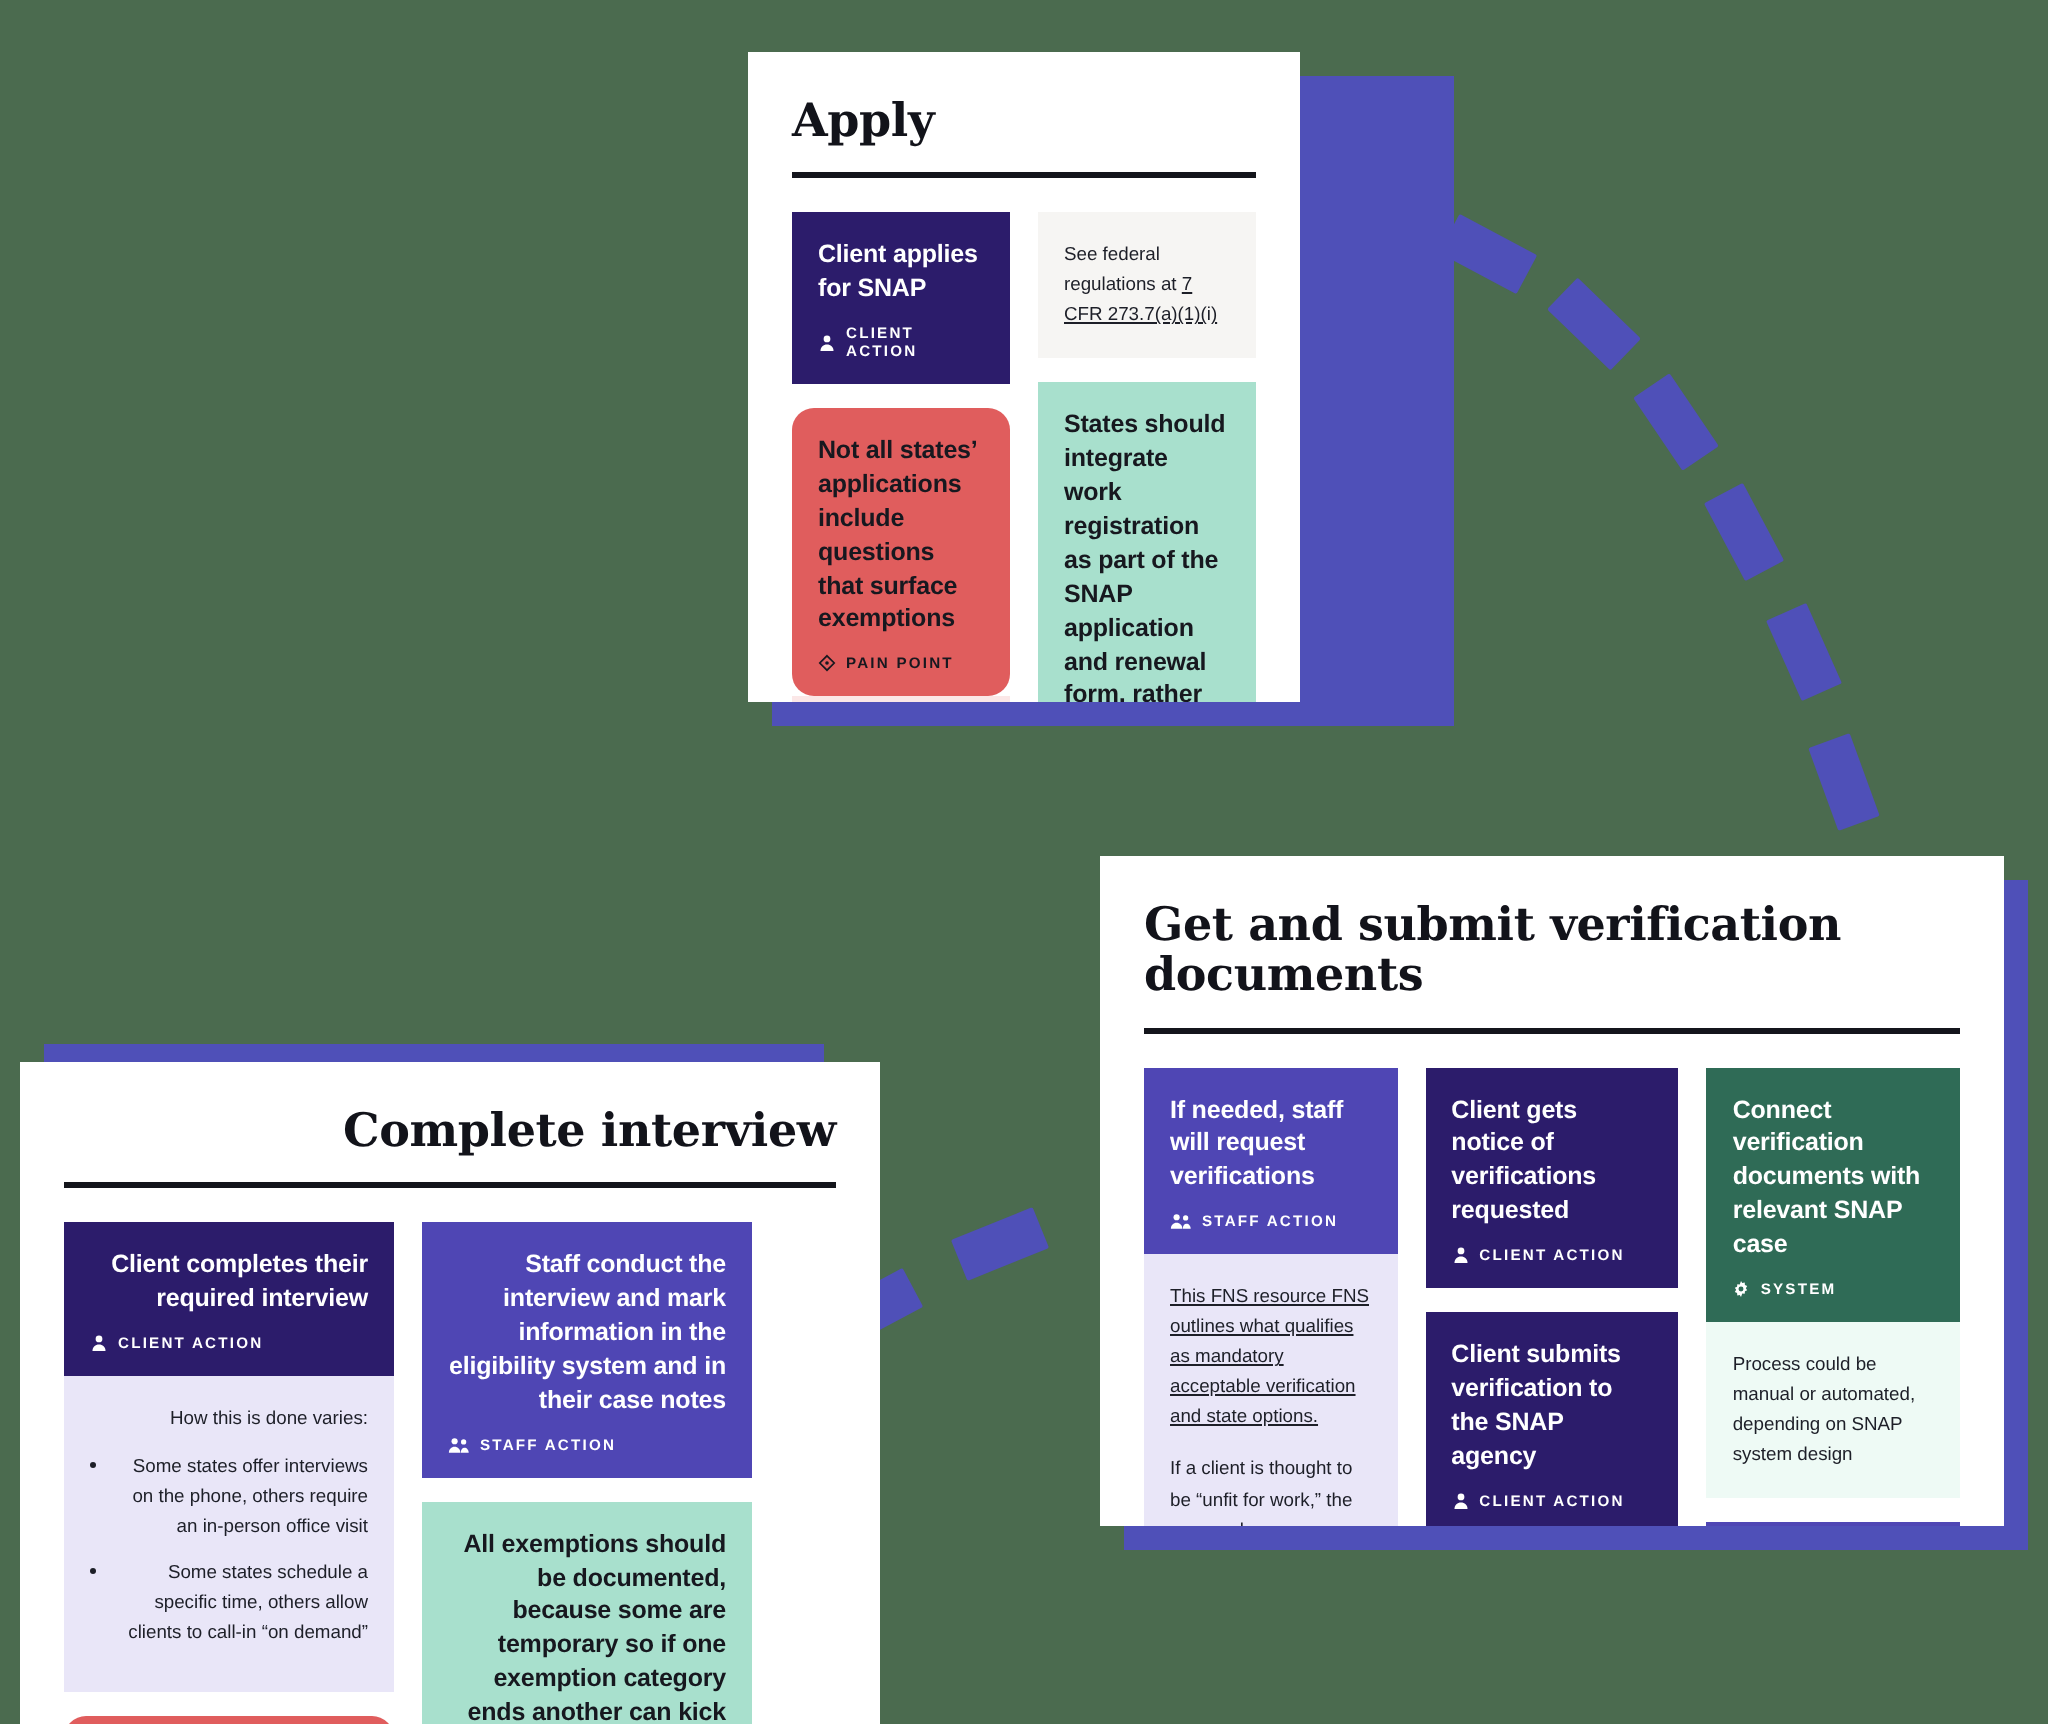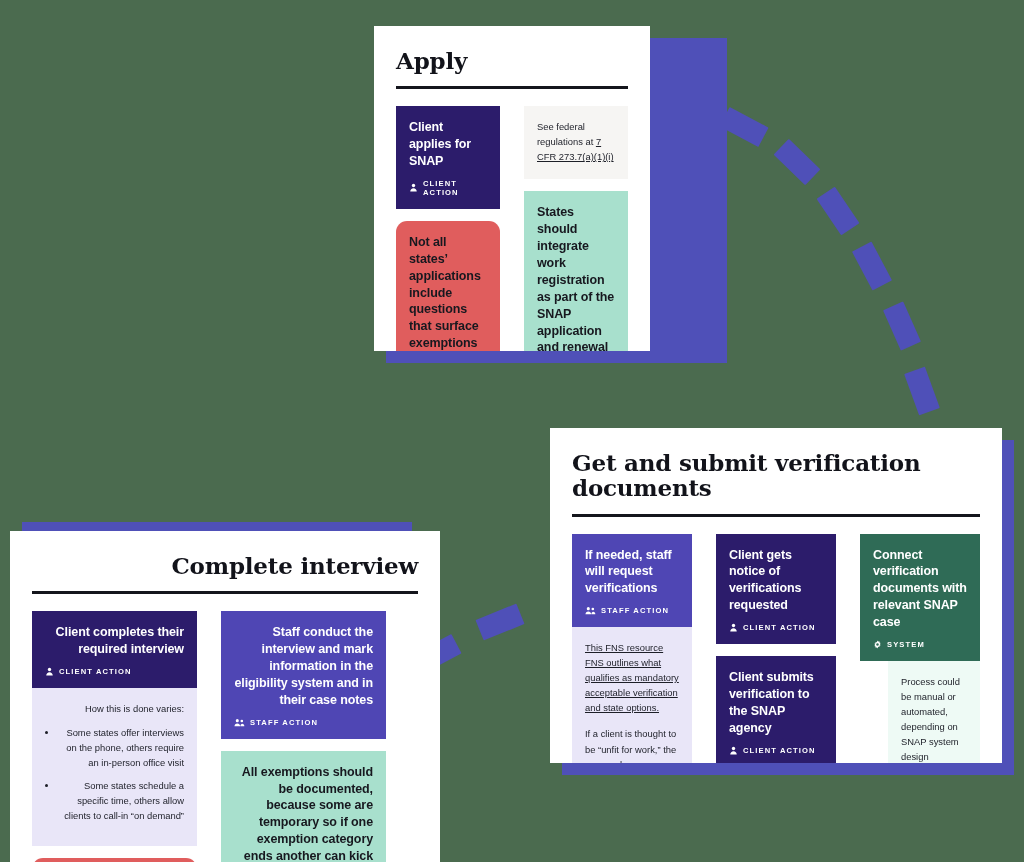--- a/index.html
+++ b/index.html
@@ -34,21 +34,21 @@
     letter-spacing: -0.2px;
     line-height: 1.1;
   }
   .panel-rule {
     height: 3px;
     background: #14151c;
     margin-top: 13px;
     margin-bottom: 17px;
   }
 
-  .columns { display: flex; gap: 24px; align-items: flex-start; }
+  .columns { display: flex; gap: 14px; align-items: flex-start; }
   .col { display: flex; flex-direction: column; gap: 12px; }
 
   
   .card { overflow: hidden; }
   .card-head { padding: 13px 13px 12px 13px; }
   .card-title {
     font-size: 12.5px;
     font-weight: 700;
     line-height: 1.35;
     letter-spacing: -0.1px;
@@ -90,21 +90,21 @@
 
   .v-policy .card-head { background: #e8d2c4; }
   .v-policy .card-title, .v-policy .card-tag { color: #17181f; }
   .v-policy .card-body { background: #f6f5f3; }
 
   .v-bestpractice .card-head { background: #a8e0cd; }
   .v-bestpractice .card-title, .v-bestpractice .card-tag { color: #17181f; }
 
   .v-system .card-head { background: #2f6b56; }
   .v-system .card-title, .v-system .card-tag { color: #ffffff; }
-  .v-system .card-body { background: #eefaf5; margin-left: 28px; }
+  .v-system .card-body { background: #eefaf5; }
 
   
   .dash {
     position: absolute;
     background: #4f50b8;
     border-radius: 1px;
   }
 </style>
 </head>
 <body>

